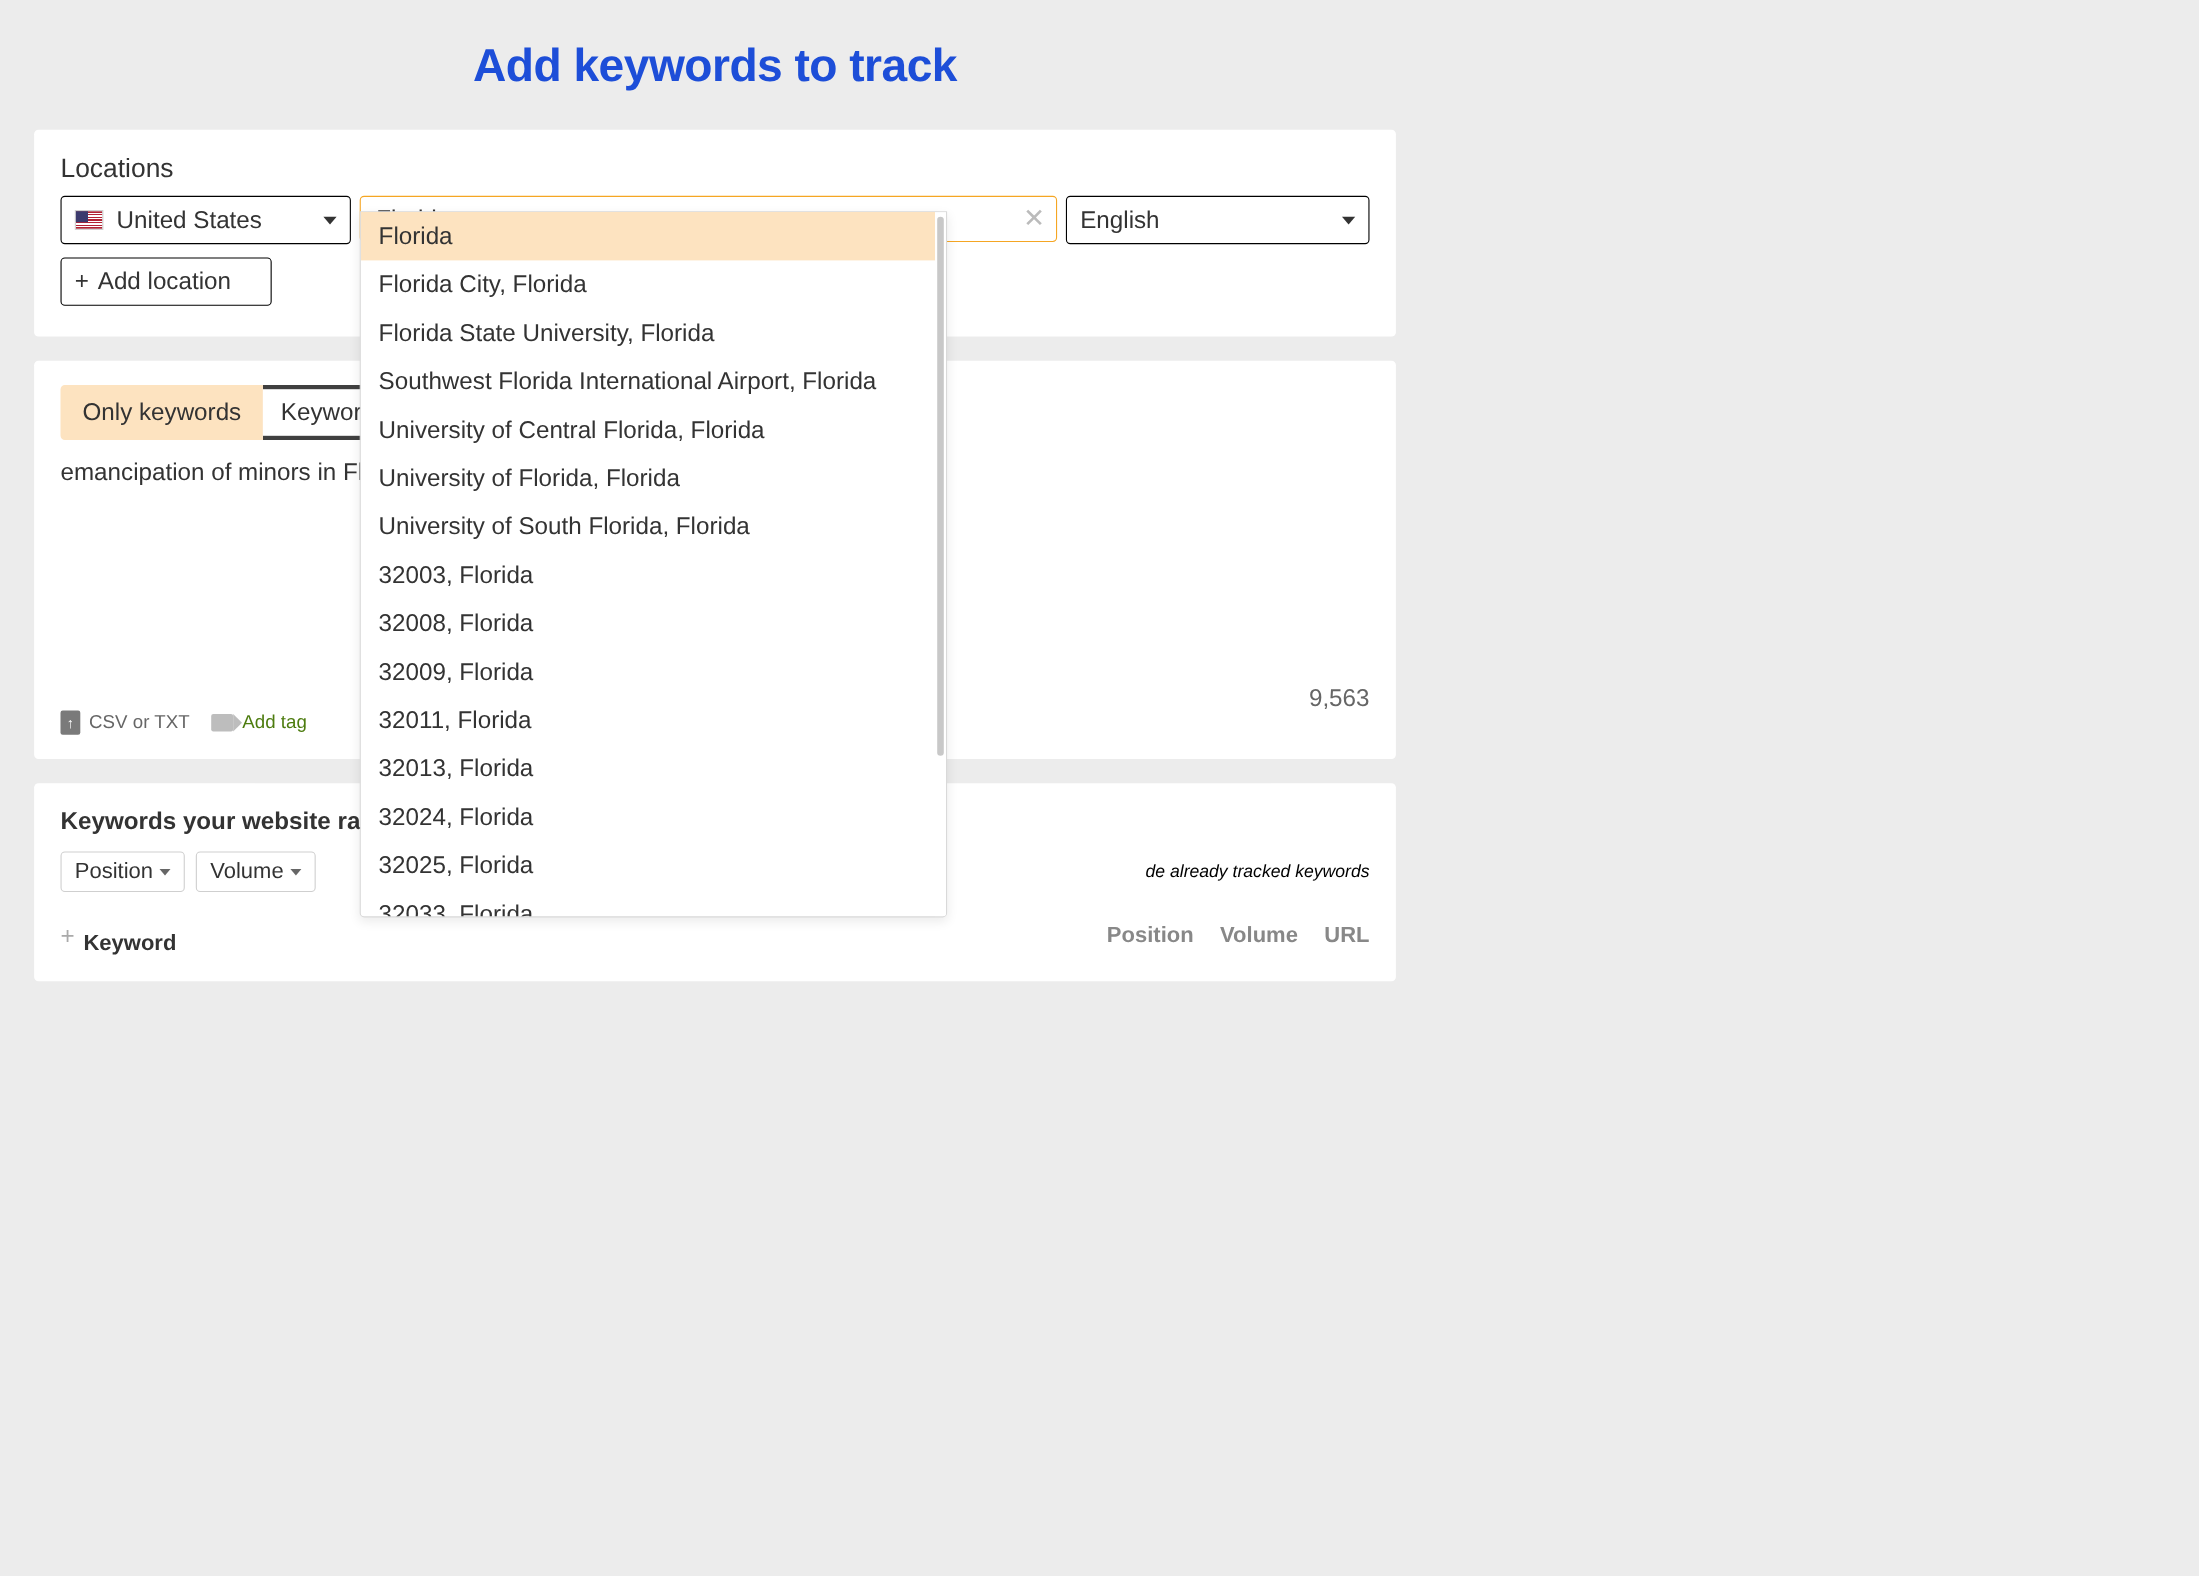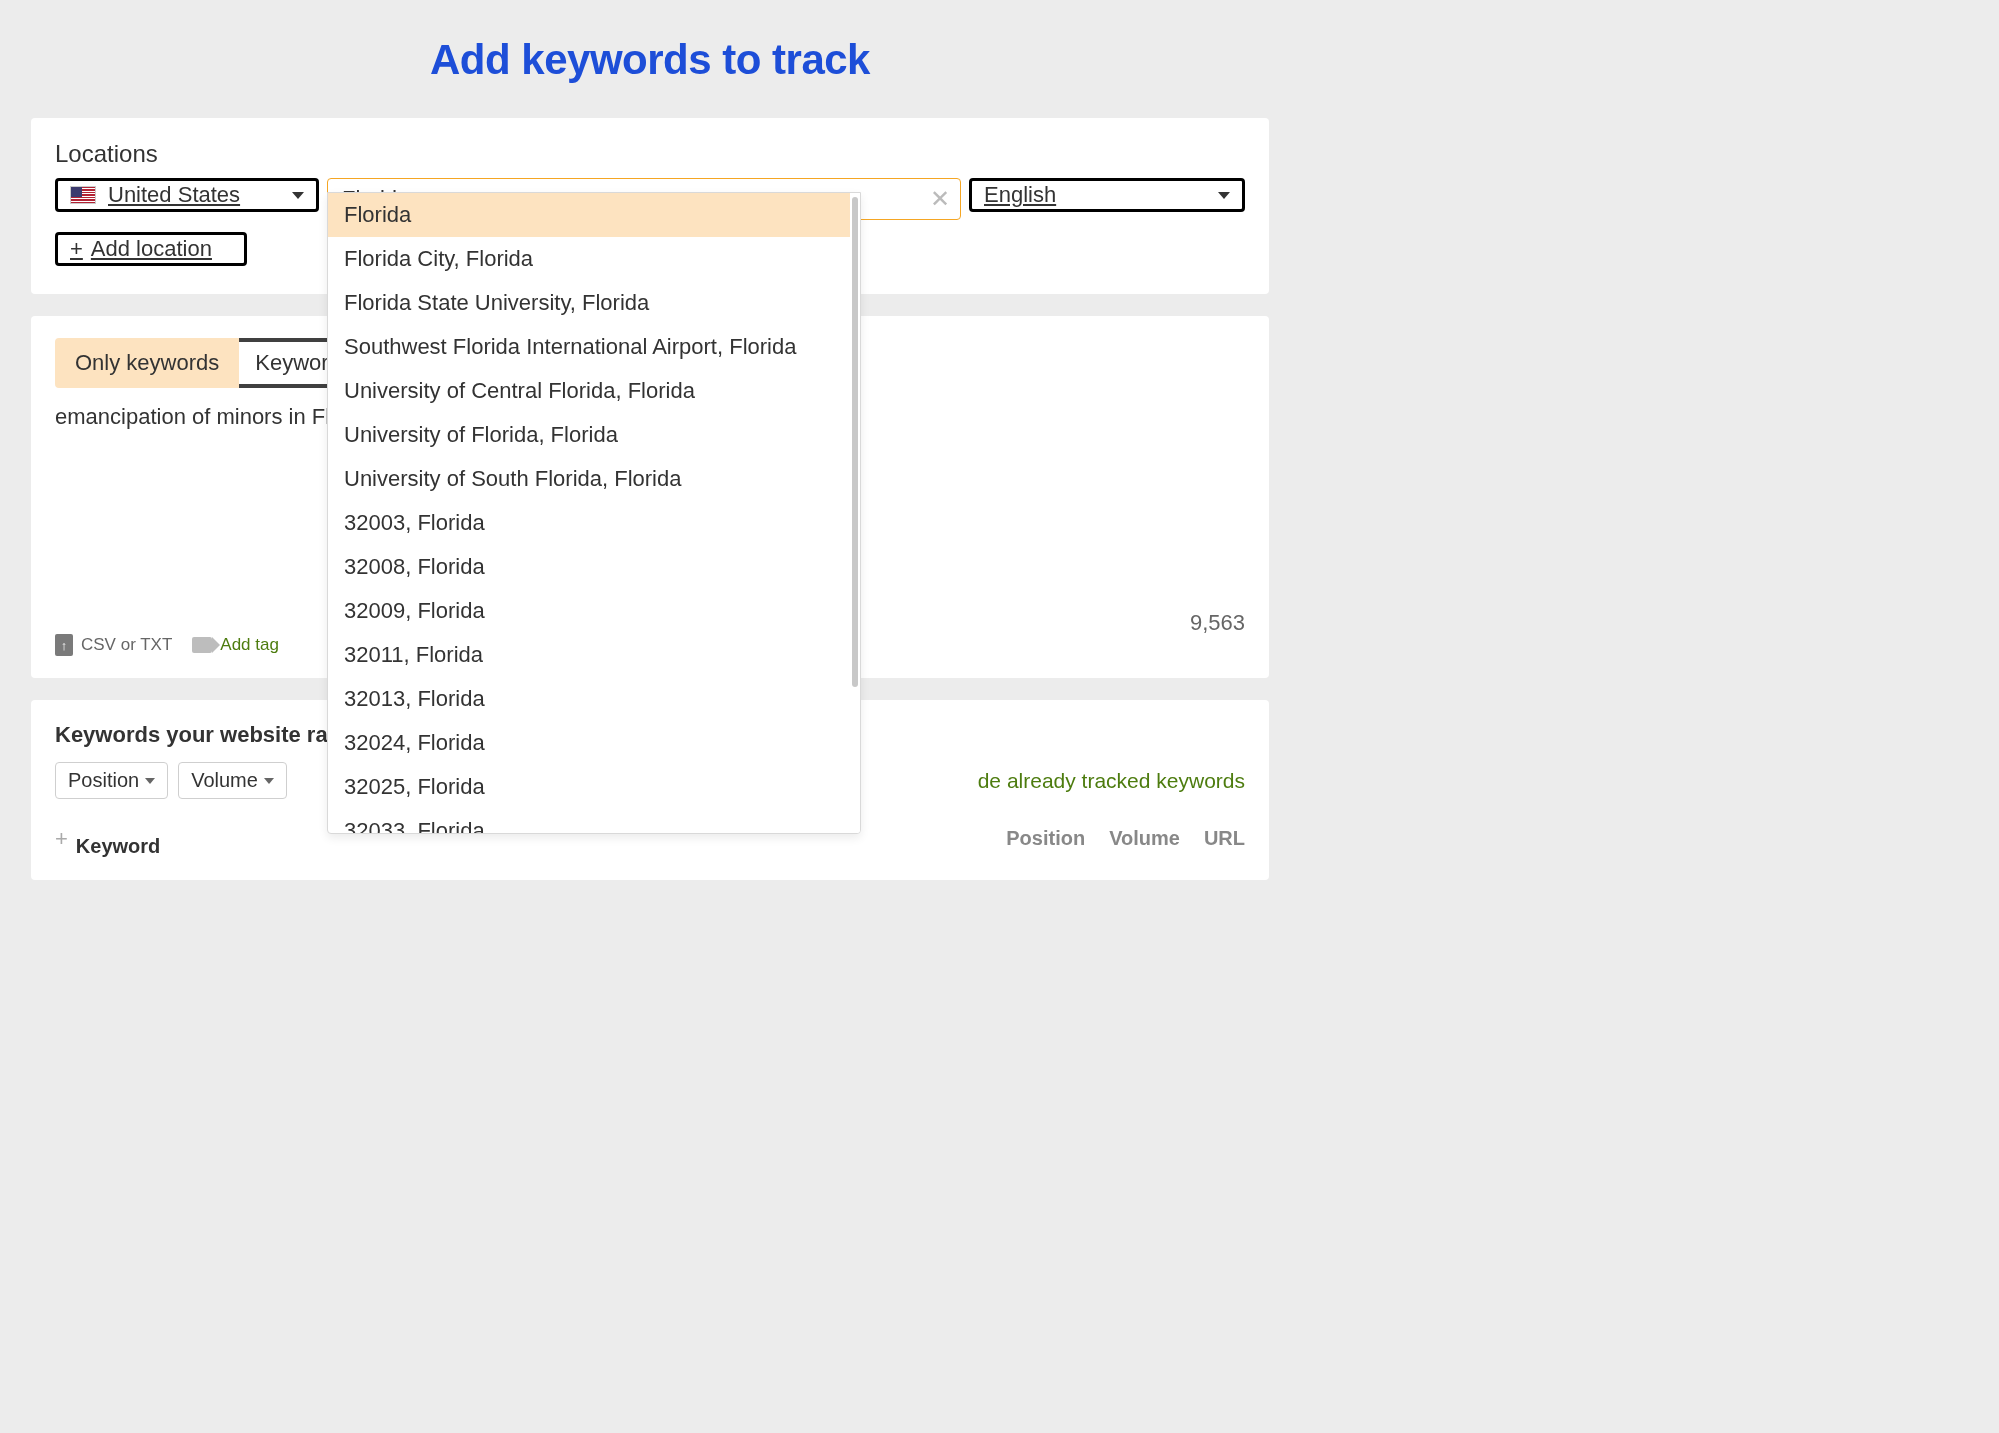--- a/index.html
+++ b/index.html
@@ -32,30 +32,29 @@
     font-size: 24px;
     color: #333;
     margin-bottom: 10px;
   }
   .loc-row {
     display: flex;
     gap: 8px;
     margin-bottom: 12px;
   }
   .select, .input-like, .btn-outline {
-    border: 3px solid #000000;
+    border: 1px solid #000000;
     border-radius: 4px;
     background: #fff;
-    height: 34px;
+    height: 44px;
     display: flex;
     align-items: center;
     padding: 0 12px;
     font-size: 22px;
     color: #333;
-    text-decoration: underline;
   }
   .country-select { width: 264px; justify-content: space-between; gap:10px; }
   .flag {
     width: 26px; height: 18px;
     background: linear-gradient(to bottom, #b22234 0 7.7%, #fff 7.7% 15.4%, #b22234 15.4% 23.1%, #fff 23.1% 30.8%, #b22234 30.8% 38.5%, #fff 38.5% 46.2%, #b22234 46.2% 53.9%, #fff 53.9% 61.6%, #b22234 61.6% 69.3%, #fff 69.3% 77%, #b22234 77% 84.7%, #fff 84.7% 92.4%, #b22234 92.4% 100%);
     position: relative;
     border:1px solid #ccc;
   }
   .flag::before {
     content:"";
@@ -232,21 +231,21 @@
     font-size:20px;
     display:flex; align-items:center; gap:6px;
     cursor:pointer;
   }
   .caret-sm {
     width:0; height:0;
     border-left:5px solid transparent;
     border-right:5px solid transparent;
     border-top:6px solid #666;
   }
-  .hide-text { font-size:21px; color:#4d7c0f; margin-left:auto; }
+  .hide-text { font-size:16px; color:#000000; margin-left:auto;font-style:italic; }
   .table-header {
     display:flex; align-items:center; gap:8px;
     margin-top:20px; color:#666; font-size:20px;
   }
   .table-header .plus2 { font-size:22px; color:#aaa; font-weight:300; }
   .table-header .kw-col { font-weight:700; color:#333;margin-top:16px; }
   .th-right { margin-left:auto; display:flex; gap:24px; color:#888; font-weight:700; font-size:20px; }
 </style>
 </head>
 <body>

